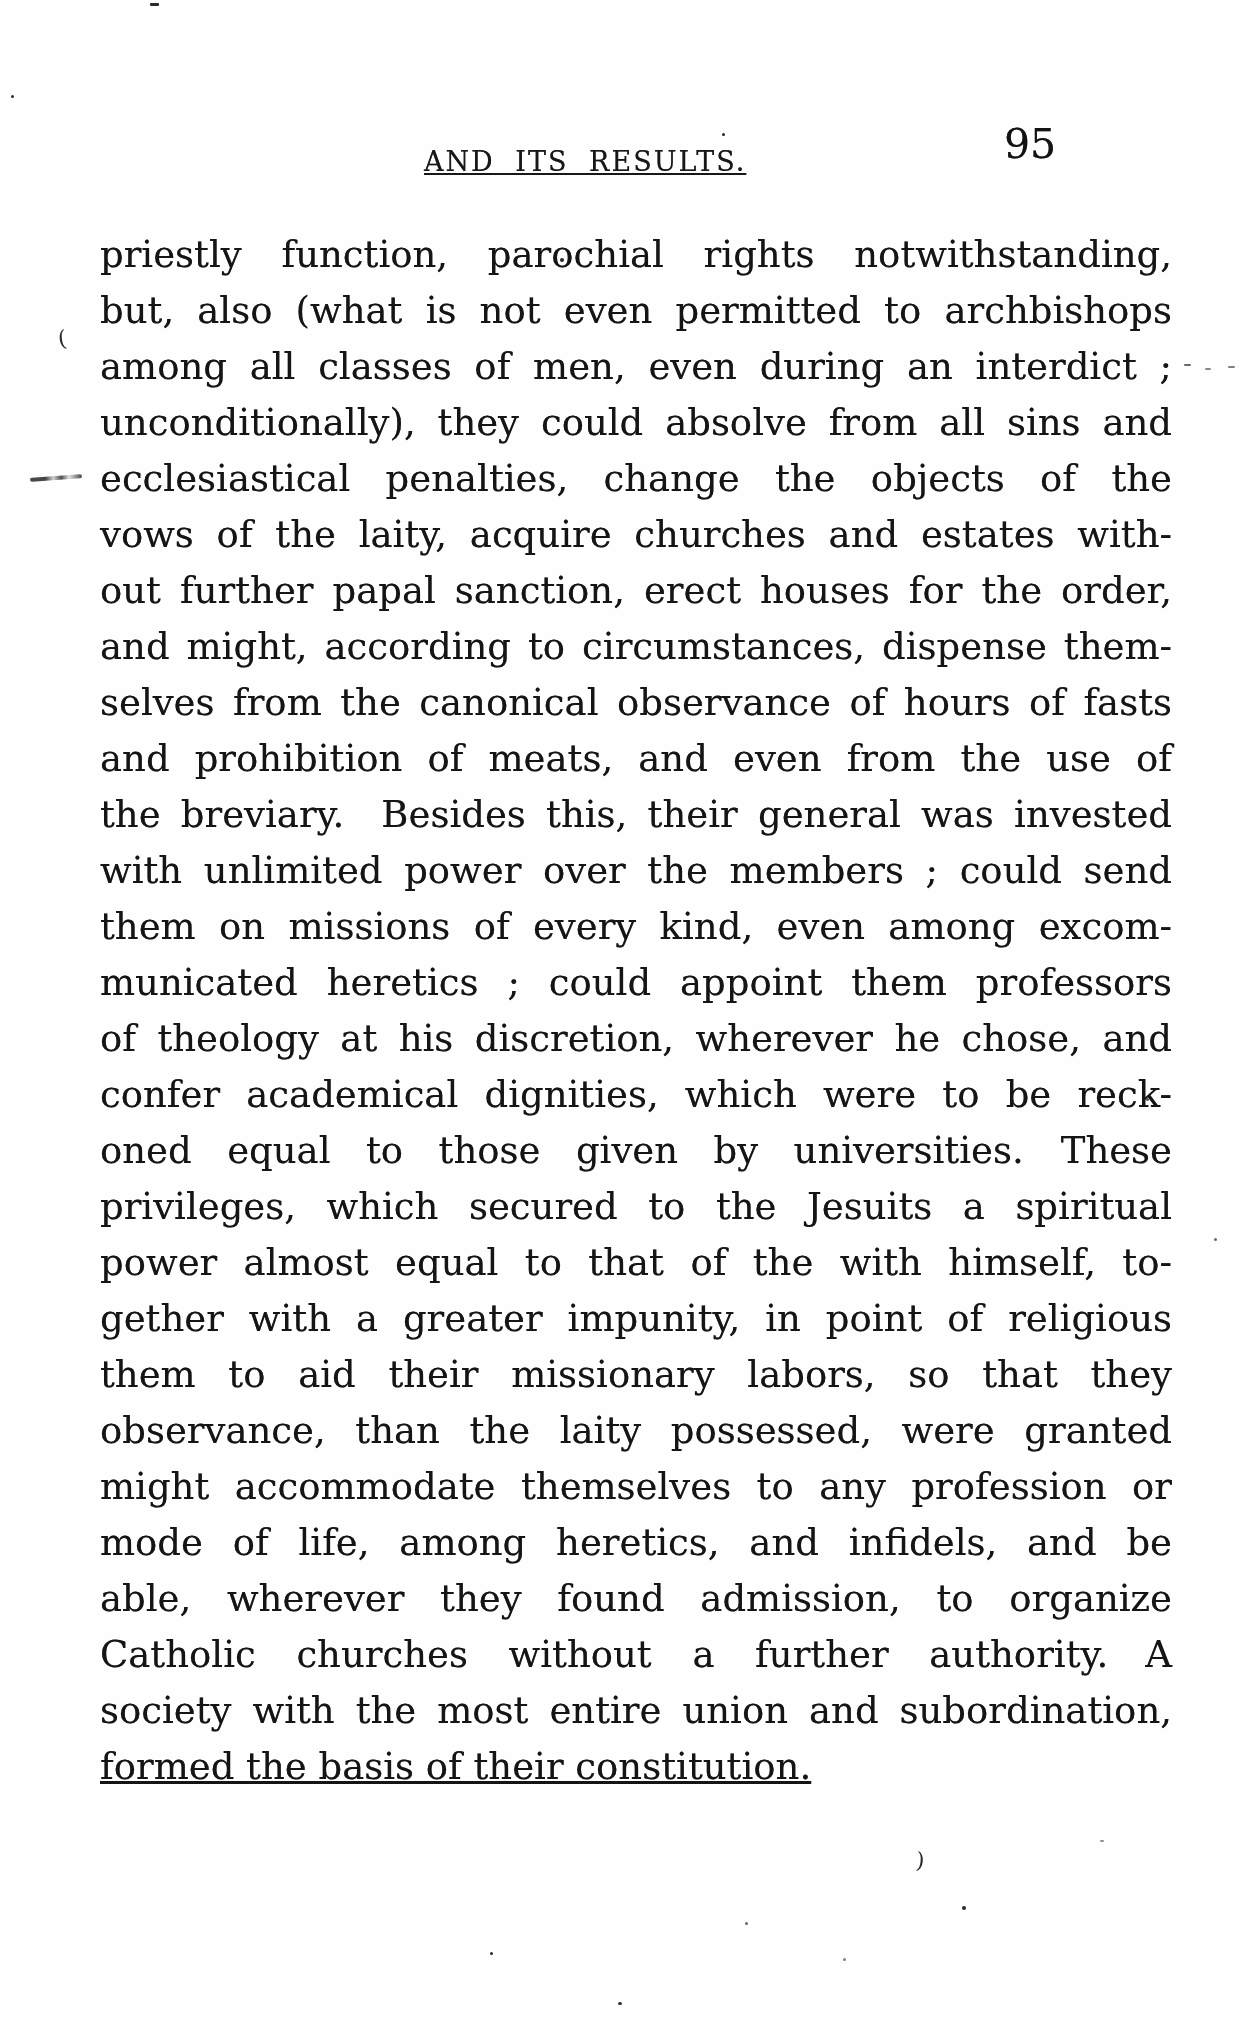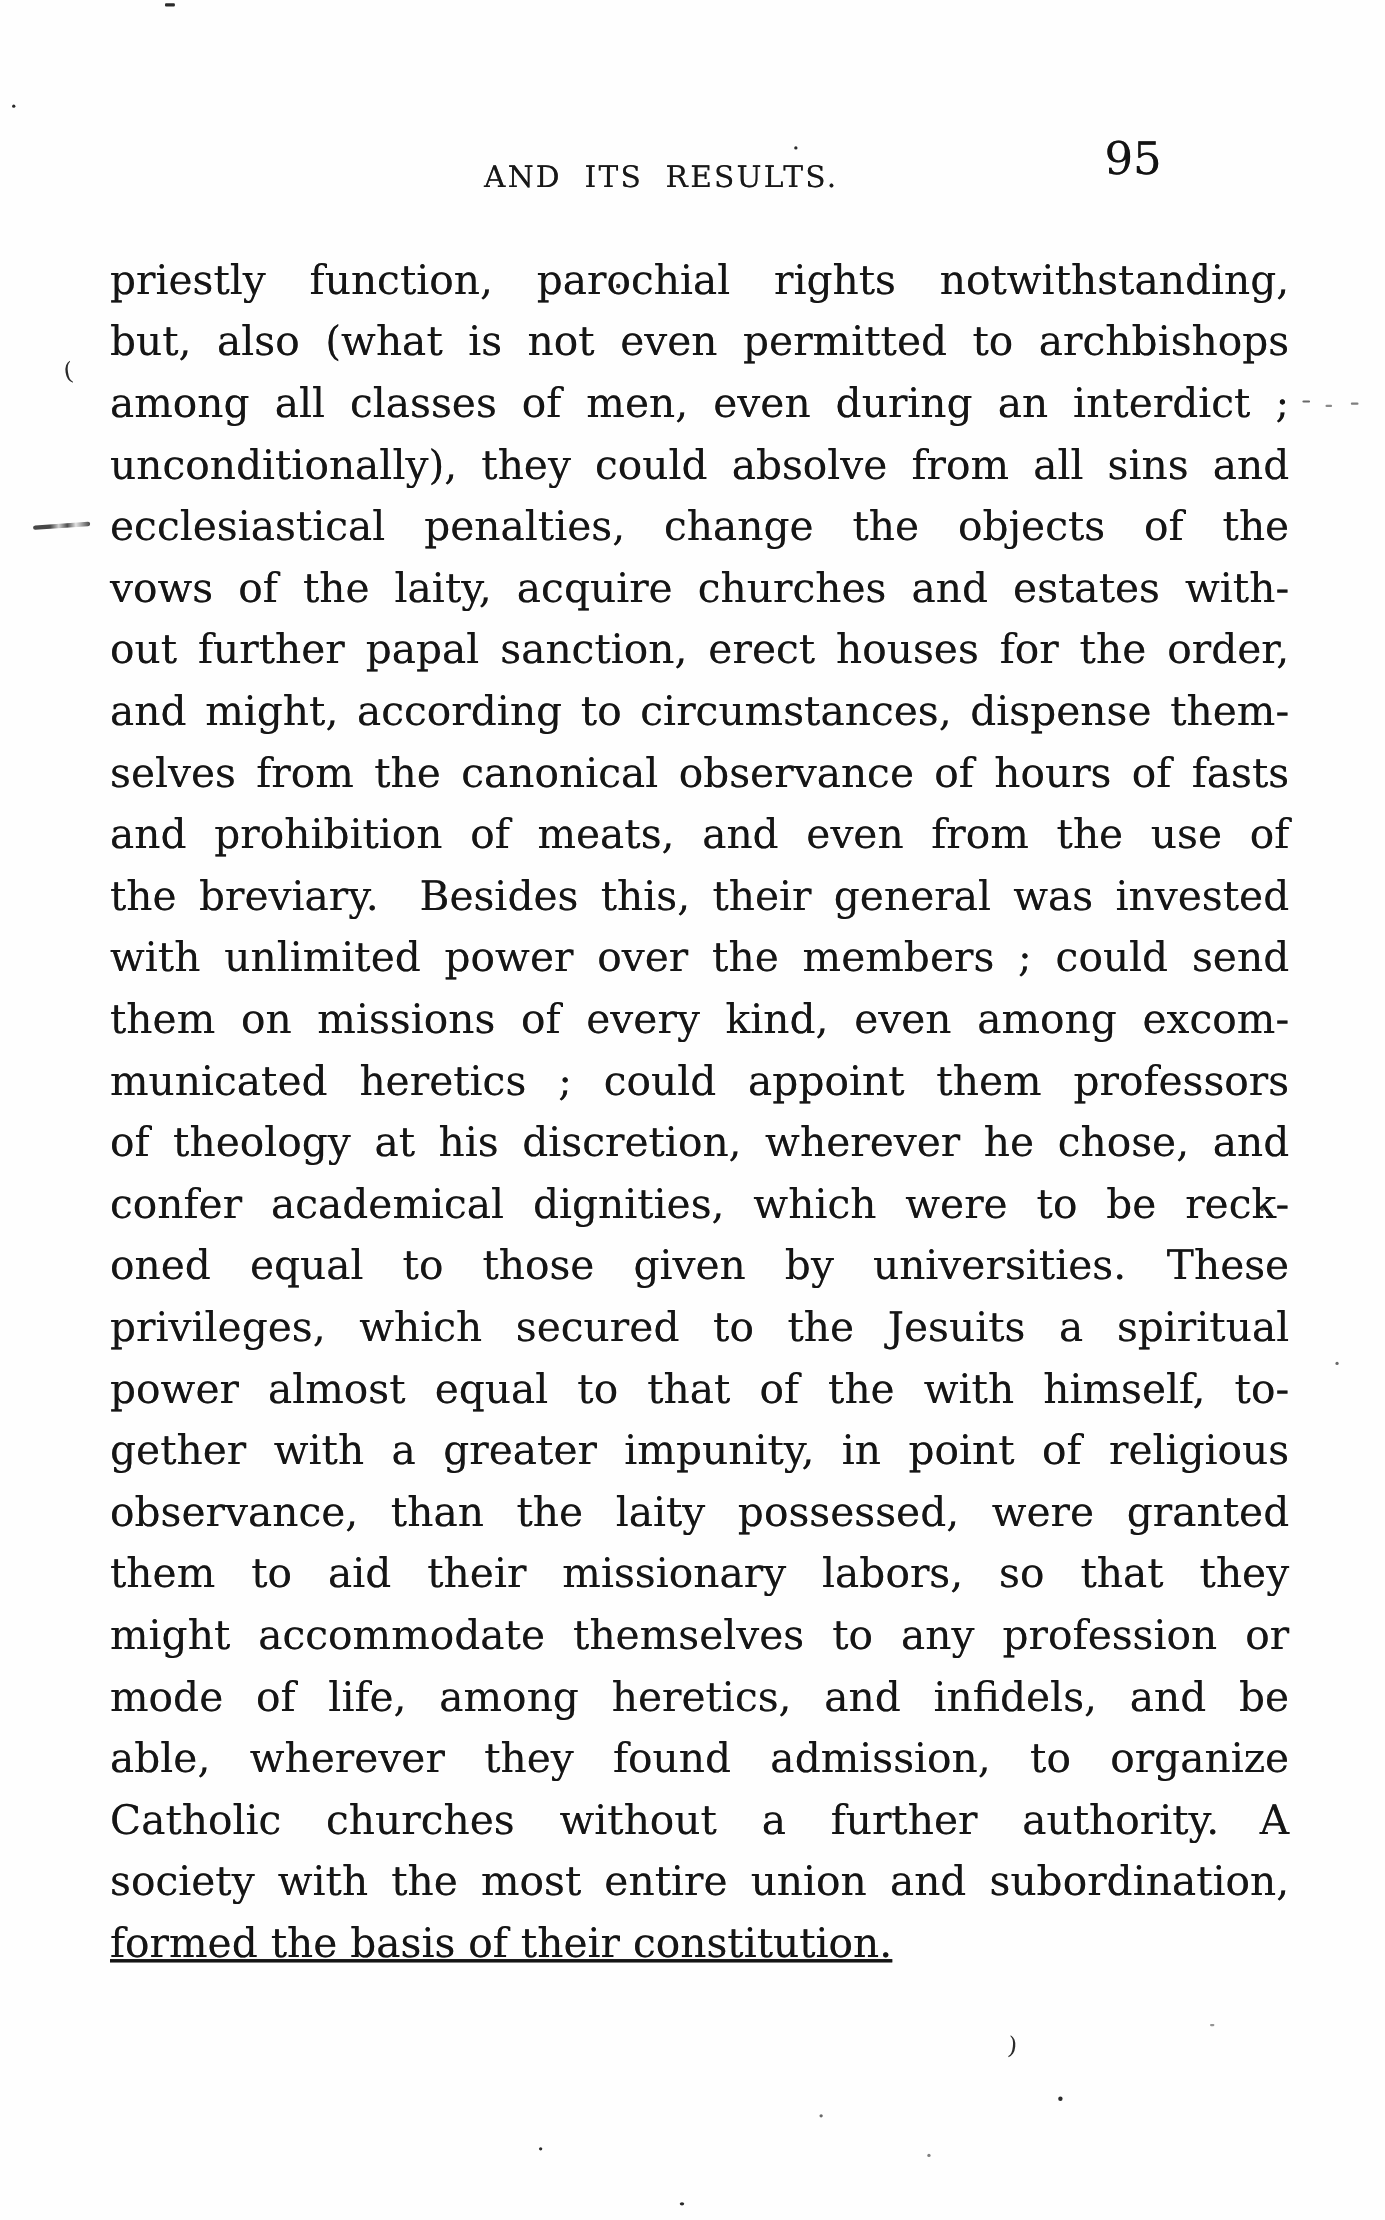--- a/index.html
+++ b/index.html
@@ -15,28 +15,29 @@
     font-family: "DejaVu Serif", serif;
   }
   .page {
     position: absolute;
     inset: 0;
     background: #fefefe;
     color: #141414;
   }
   .running-header {
     position: absolute;
-    left: 440px;
+    left: 424px;
     top: 146px;
     font-size: 27px;
     letter-spacing: 2px;
     word-spacing: 10px;
     white-space: nowrap;
     color: #181818;
     text-shadow: 0 0 0.5px rgba(10,10,10,0.6);
+    text-decoration: underline;
   }
   .page-number {
     position: absolute;
     left: 1004px;
     top: 124px;
     font-size: 41px;
     line-height: 1;
     color: #131313;
     text-shadow: 0 0 0.5px rgba(10,10,10,0.6);
   }
@@ -109,22 +110,22 @@
     <div class="line">the breviary.  Besides this, their general was invested</div>
     <div class="line">with unlimited power over the members ; could send</div>
     <div class="line">them on missions of every kind, even among excom-</div>
     <div class="line">municated heretics ; could appoint them professors</div>
     <div class="line">of theology at his discretion, wherever he chose, and</div>
     <div class="line">confer academical dignities, which were to be reck-</div>
     <div class="line">oned equal to those given by universities.  These</div>
     <div class="line">privileges, which secured to the Jesuits a spiritual</div>
     <div class="line">power almost equal to that of the with himself, to-</div>
     <div class="line">gether with a greater impunity, in point of religious</div>
+    <div class="line">them to aid their missionary labors, so that they</div>
     <div class="line">observance, than the laity possessed, were granted</div>
-    <div class="line">them to aid their missionary labors, so that they</div>
     <div class="line">might accommodate themselves to any profession or</div>
     <div class="line">mode of life, among heretics, and infidels, and be</div>
     <div class="line">able, wherever they found admission, to organize</div>
     <div class="line">Catholic churches without a further authority.  A</div>
     <div class="line">society with the most entire union and subordination,</div>
     <div class="line last">formed the basis of their constitution.</div>
   </div>
 
   <div class="artifact art-dash" style="left:150px; top:3px; width:9px; height:3px;"></div>
   <div class="artifact" style="left:11px; top:95px; width:3px; height:3px;"></div>

